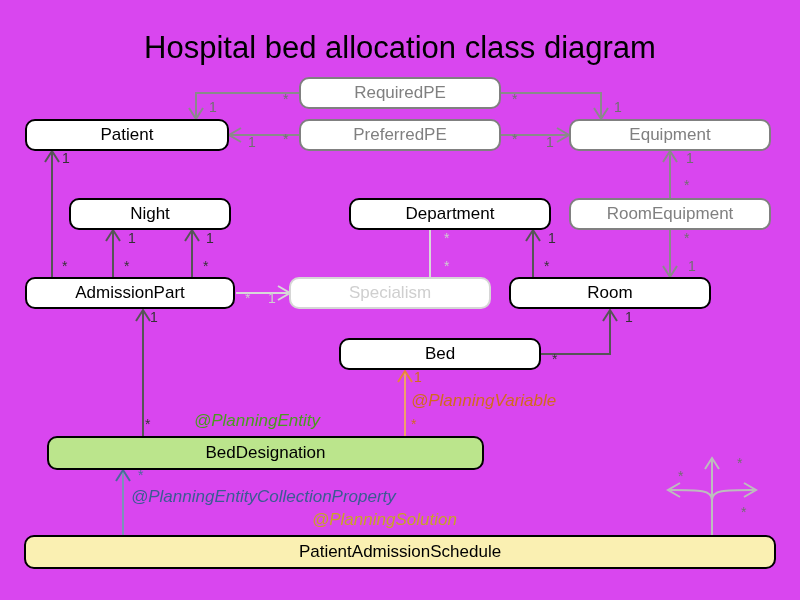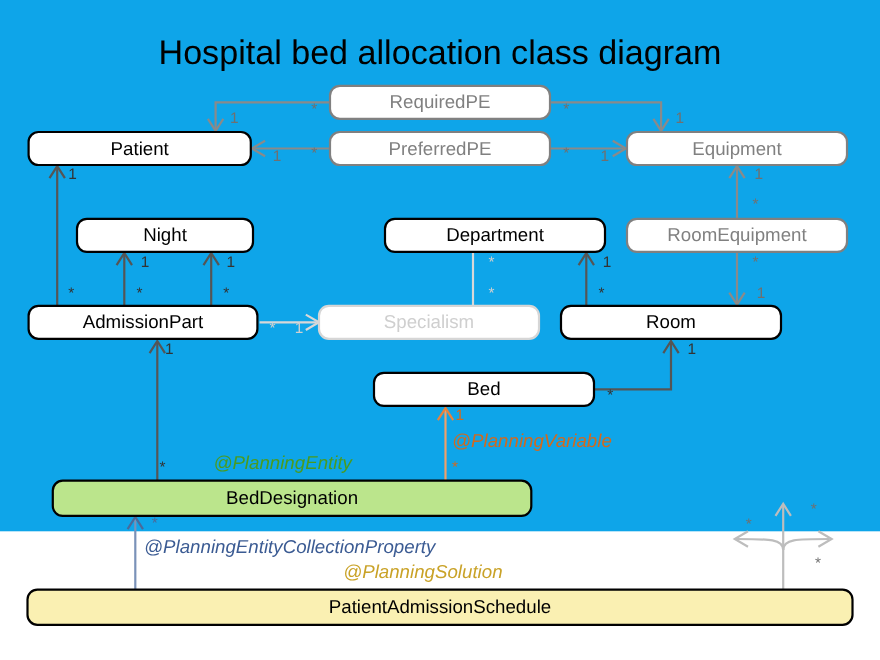--- a/index.html
+++ b/index.html
@@ -9,22 +9,22 @@
   }
   body {
     width: 800px;
     height: 600px;
     font-family: "Liberation Sans", sans-serif;
     overflow: hidden;
   }
   #diagram-root {
     position: relative;
     width: 800px;
-    height: 483px;
-    background: #0ea5e9;
+    height: 600px;
+    background: #d946ef;
   }
   svg#uml {
     display: block;
     width: 800px;
     height: 600px;
   }
   .diagram-title {
     font-family: "Liberation Sans", sans-serif;
     font-size: 31px;
     fill: #000000;

